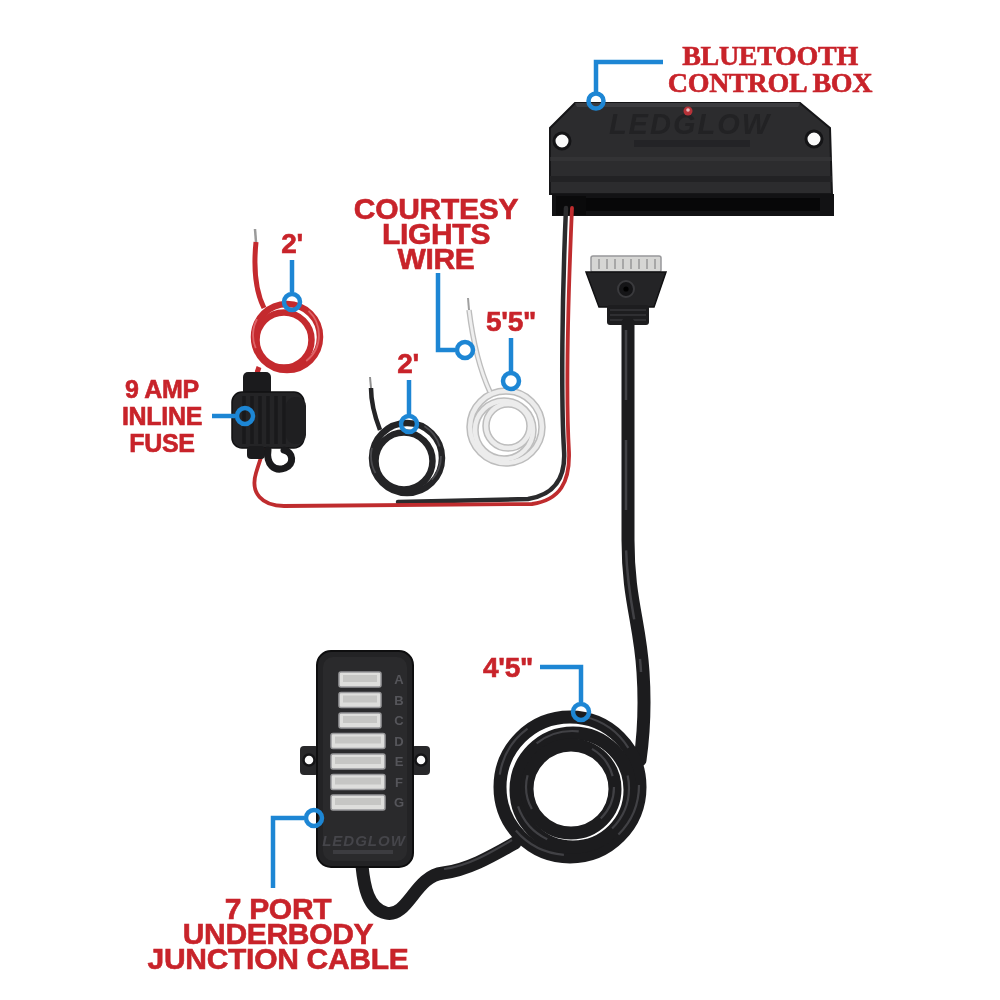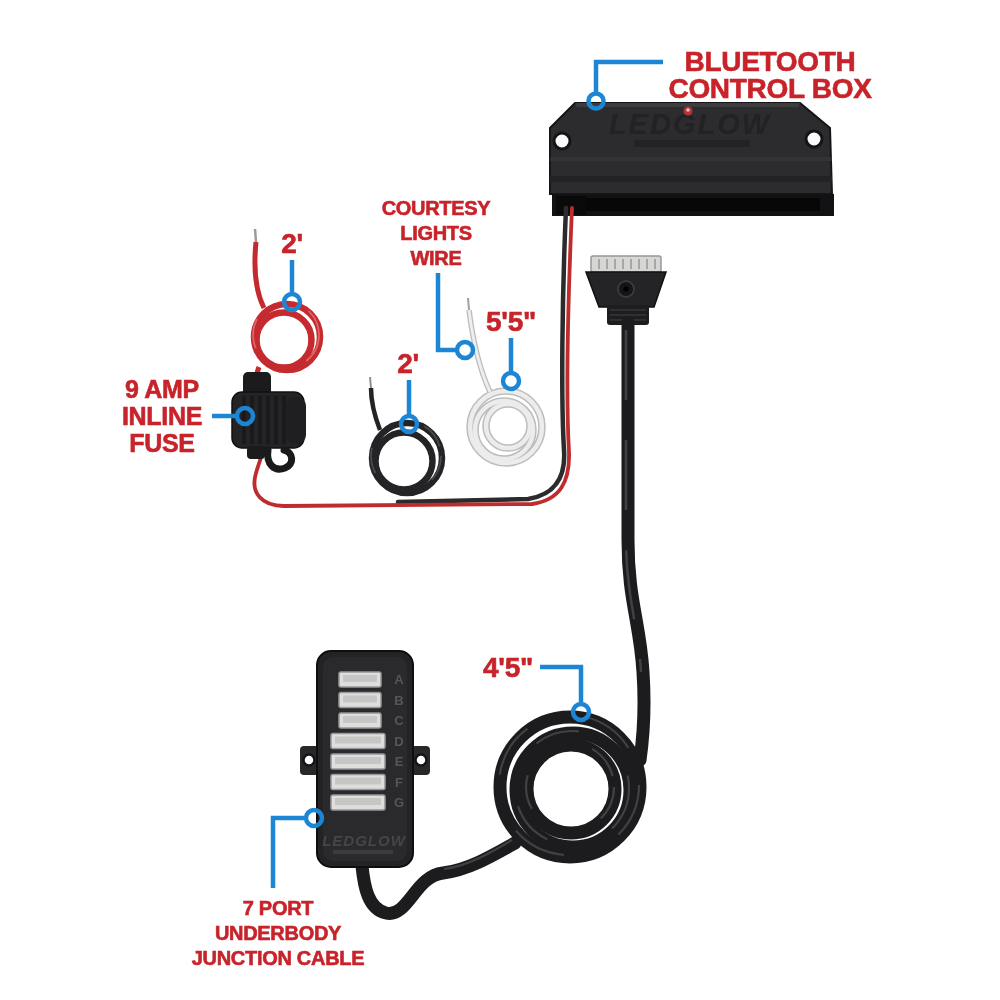--- a/index.html
+++ b/index.html
@@ -1,21 +1,21 @@
 <!DOCTYPE html>
 <html><head>
 <meta charset="utf-8">
 <style>
   html,body{margin:0;padding:0;background:#fff;}
   .stage{position:relative;width:1000px;height:1000px;background:#fff;overflow:hidden;
          font-family:"Liberation Sans", sans-serif;}
   .scene{position:absolute;left:0;top:0;}
   .lbl{position:absolute;transform:translateX(-50%);color:#c8232a;font-weight:bold;
        text-align:center;white-space:pre-line;letter-spacing:-0.3px;line-height:26px;
-       font-size:20px;-webkit-text-stroke:0.6px #c8232a;}
+       font-size:30px;-webkit-text-stroke:0.6px #c8232a;}
   .lbl.big{font-size:28px;line-height:27px;}
   .lbl.len{font-size:28px;line-height:28px;}
   .lbl.fuse{font-size:25px;line-height:27px;}
 </style>
 </head>
 <body>
 
 <div class="stage">
 
 <svg class="scene" width="1000" height="1000" viewBox="0 0 1000 1000">
@@ -173,21 +173,21 @@
     <circle cx="409" cy="424" r="8"></circle>
     <path d="M212,416 L235,416"></path>
     <circle cx="245" cy="416" r="8"></circle>
     <path d="M540,667 L581,667 L581,702"></path>
     <circle cx="581" cy="712" r="8"></circle>
     <path d="M273,888 L273,818 L304,818"></path>
     <circle cx="314" cy="818" r="8"></circle>
   </g>
 </svg>
 
-  <div class="lbl big" style="left:770px; top:48px;">BLUETOOTH
+  <div class="lbl big" style="left:770px; top:42px;font-family:Liberation Serif, serif;">BLUETOOTH
 CONTROL BOX</div>
   <div class="lbl" style="left:436px; top:196px; line-height:25px;">COURTESY
 LIGHTS
 WIRE</div>
   <div class="lbl len" style="left:292px; top:230px;">2'</div>
   <div class="lbl len" style="left:408px; top:350px;">2'</div>
   <div class="lbl len" style="left:511px; top:308px;">5'5"</div>
   <div class="lbl fuse" style="left:162px; top:376px;">9 AMP
 INLINE
 FUSE</div>

